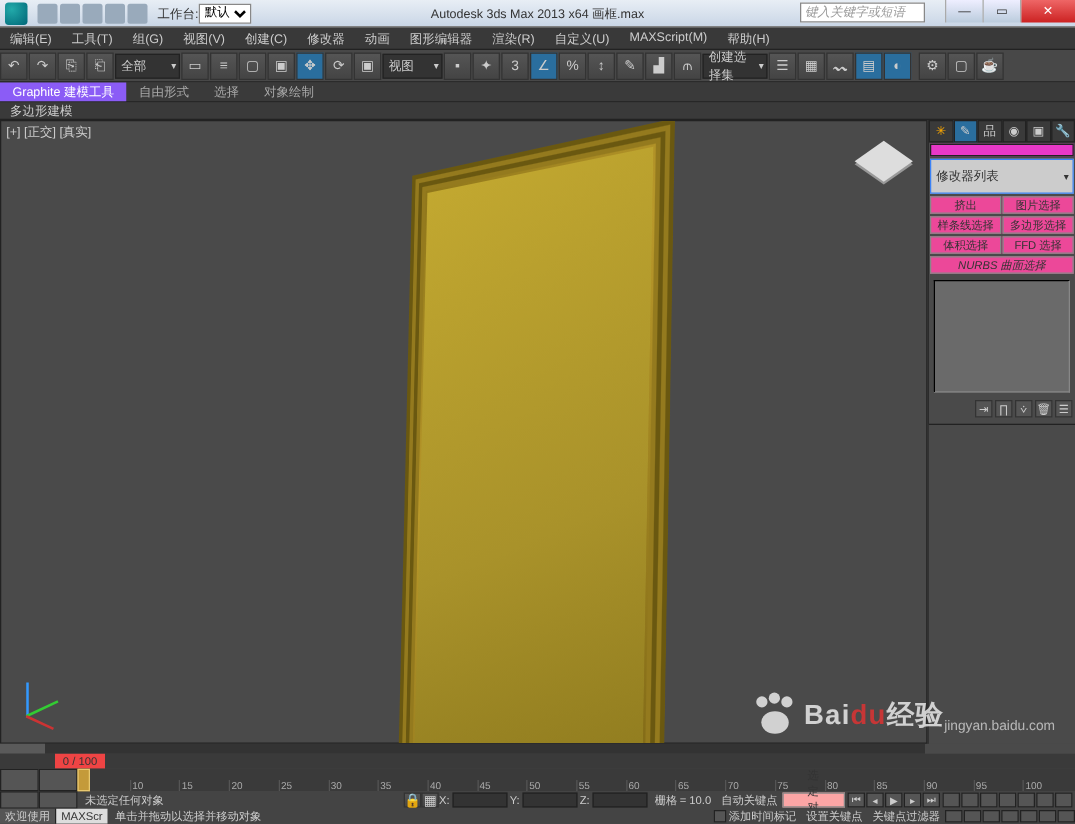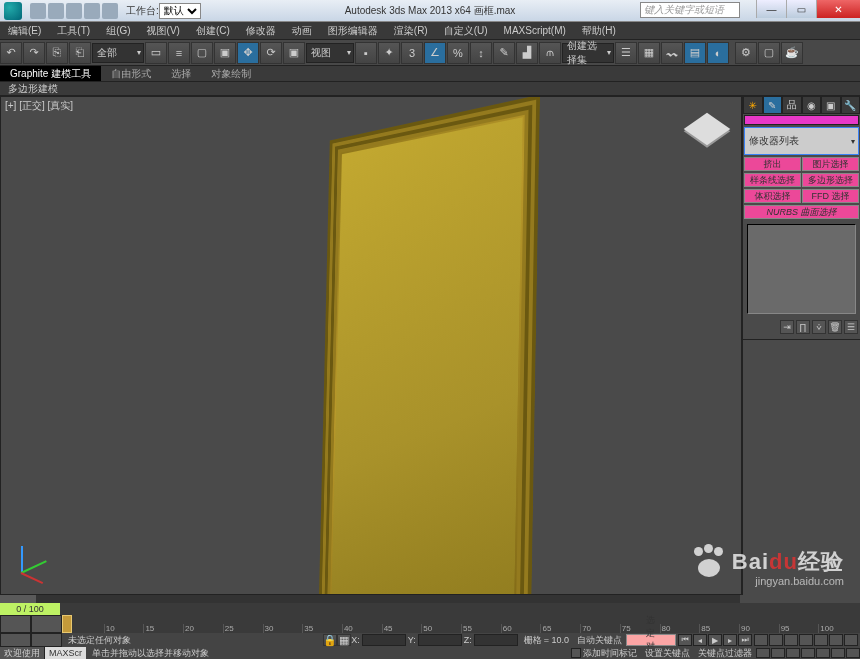--- a/index.html
+++ b/index.html
@@ -100,21 +100,21 @@
   .ribbon {
     height: 16px; background: #3a3a3a;
     display: flex; align-items: center;
     border-bottom: 1px solid #222;
     font-size: 10px;
   }
   .ribbon .tab {
     padding: 1px 10px; color:#aaa; height:100%;
     display:flex; align-items:center;
   }
-  .ribbon .tab.active { background:#000000; color:#fff;}
+  .ribbon .tab.active { background:#8b5cf6; color:#fff;}
   .ribbon2 {
     height: 14px; background:#3a3a3a;
     font-size:10px; display:flex; align-items:center;
     border-bottom:1px solid #222;
   }
   .ribbon2 .sub { padding: 0 8px; color:#ccc;}
 
   
   .main {
     position: absolute; top: 96px; bottom: 64px; left:0; right:0;
@@ -207,22 +207,22 @@
     background:#333;
   }
   .vp-scroll .thumb { width:36px; height:100%; background:#5a5a5a;}
 
   
   .timerow {
     position:absolute; left:0; right:0; bottom:44px; height:12px;
     background:#3a3a3a; display:flex; align-items:center;
   }
   .time-lbl {
-    width:60px; height:100%; background:#bef264; color:#333;
-    display:flex;align-items:center;justify-content:center; font-size:9px;
+    width:40px; height:100%; background:#ef4444; color:#333;
+    display:flex;align-items:center;justify-content:center; font-size:9px;margin-left:44px;
   }
   .time-track { flex:1; height:100%; position:relative;}
 
   
   .trackrow {
     position:absolute; left:0; right:0; bottom:26px; height:18px;
     background:#444; display:flex; align-items:center;
   }
   .track-small { width:62px; height:100%; display:flex;}
   .track-small span{flex:1; border:1px solid #222; background:#555;}
@@ -276,21 +276,21 @@
   .promptrow .hint{ padding:0 6px; flex:1;}
   .hint-mid { display:flex; align-items:center; gap:2px; margin-right: 4px; }
   .hint-mid .chk { width:10px; height:10px; background:#555; border:1px solid #222; }
   .promptrow .right{ display:flex; gap:1px;}
   .promptrow .right span{ width:14px;height:10px;background:#555;border:1px solid #222;}
 
   
   .watermark {
     position:absolute; right:16px; bottom:72px;
     color:rgba(255,255,255,0.75);
-    display:flex; flex-direction:column; align-items:flex-end;
+    display:flex; align-items:flex-end;
     pointer-events:none;
   }
   .watermark .top{ display:flex; align-items:center; gap:6px;}
   .wm-paw{ width:34px;height:30px; position:relative;}
   .wm-paw::before{content:""; position:absolute; bottom:0; left:6px;
     width:22px;height:18px;background:rgba(255,255,255,0.75); border-radius:50%;}
   .wm-paw .toe{position:absolute;width:9px;height:9px;background:rgba(255,255,255,0.75);border-radius:50%;}
   .wm-paw .t1{top:0;left:2px;} .wm-paw .t2{top:-3px;left:12px;} .wm-paw .t3{top:0;left:22px;}
   .wm-text{ font-size:22px; font-weight:bold; letter-spacing:1px;}
   .wm-text b{ color:rgba(220,50,50,0.85);}

